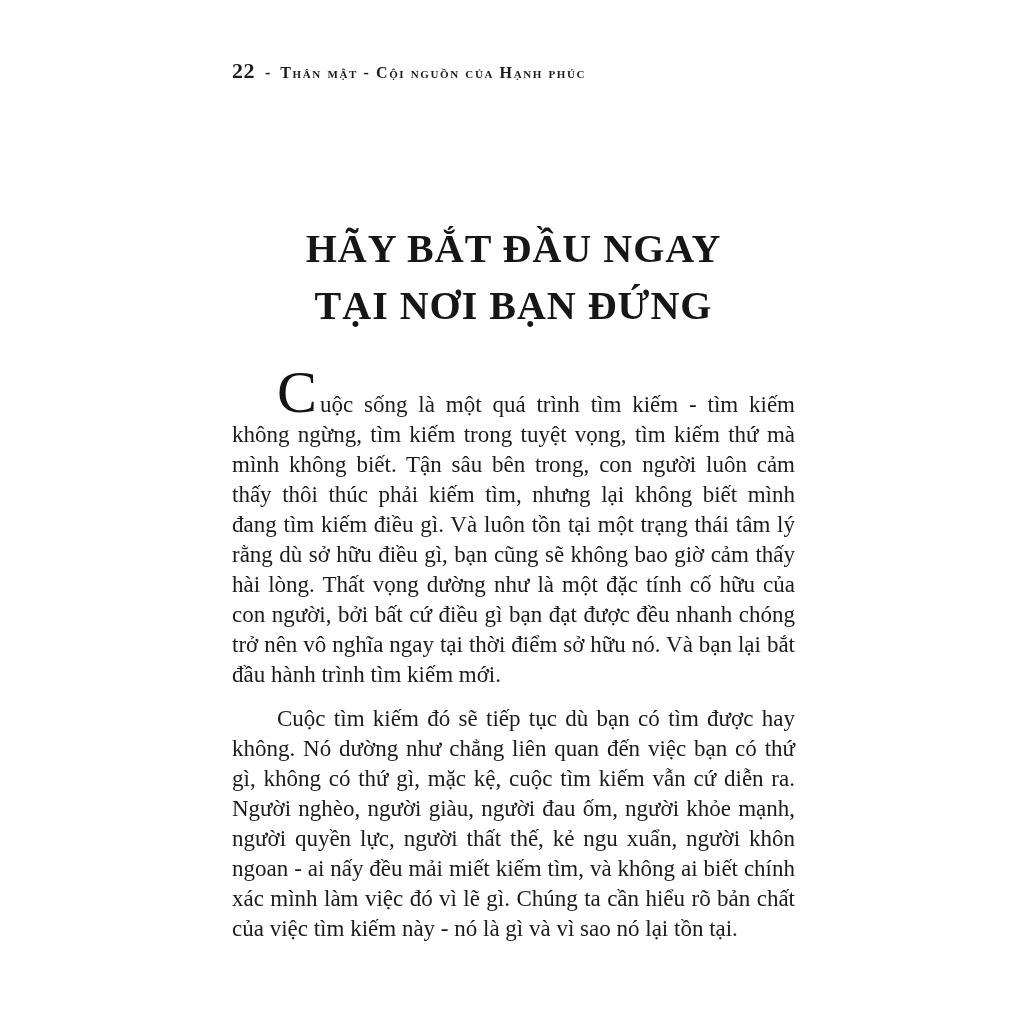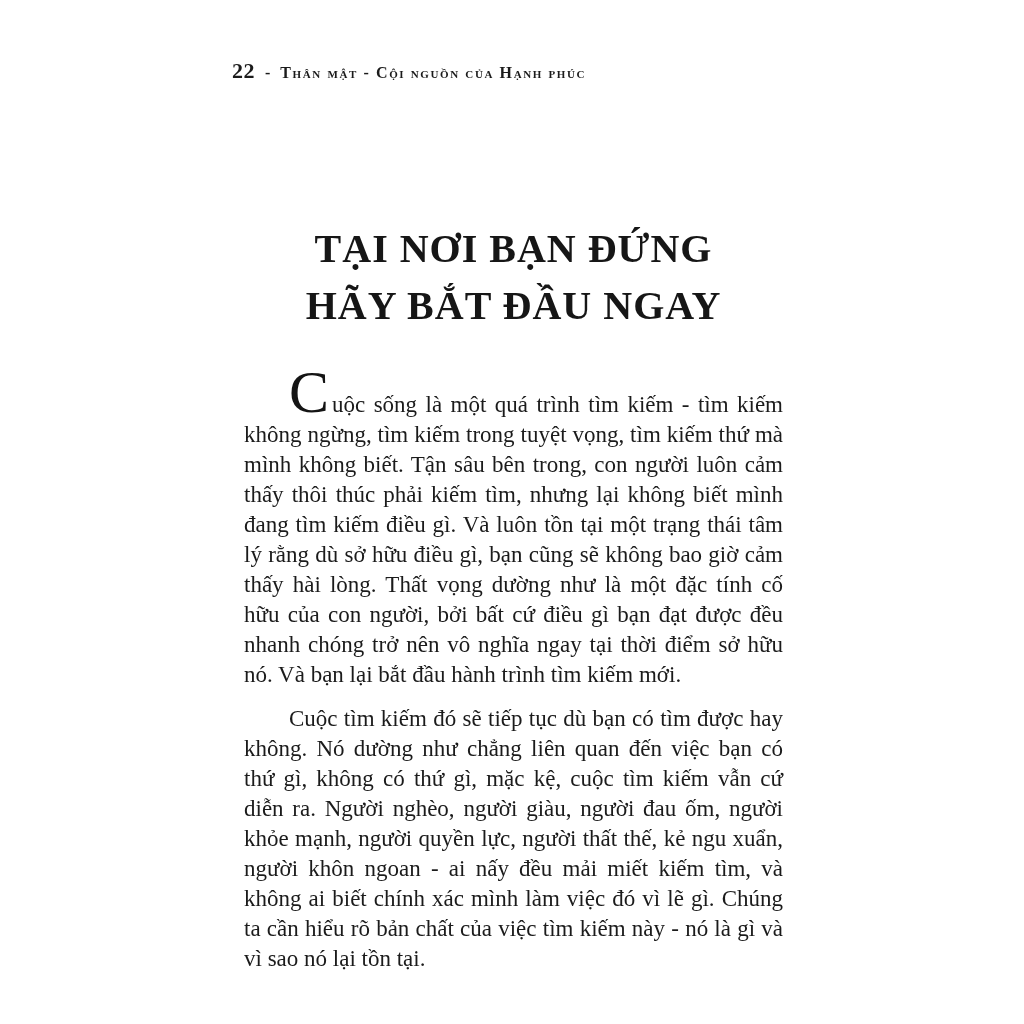--- a/index.html
+++ b/index.html
@@ -49,21 +49,21 @@
     color: #161616;
   }
   .body-text {
     margin-top: 10px;
   }
   .para {
     font-size: 23px;
     line-height: 30px;
     text-align: justify;
     text-indent: 45px;
-    margin: 12px;
+    margin: 0;
     color: #1b1b1b;
   }
   .para-1 {
     margin-top: 56px;
   }
   .para-2 {
     margin-top: 14px;
   }
   .drop-cap {
     font-size: 60px;
@@ -78,22 +78,22 @@
 
 <div class="page">
 
   <div class="running-header">
     <span class="page-number">22</span>
     <span class="header-sep">-</span>
     <span class="running-title">Thân mật - Cội nguồn của Hạnh phúc</span>
   </div>
 
   <div class="chapter-title">
+    <div>HÃY BẮT ĐẦU NGAY</div>
     <div>TẠI NƠI BẠN ĐỨNG</div>
-    <div>HÃY BẮT ĐẦU NGAY</div>
   </div>
 
   <div class="body-text">
 
     <p class="para para-1"><span class="drop-cap">C</span><span>uộc sống là một quá trình tìm kiếm - tìm kiếm không ngừng, tìm kiếm trong tuyệt vọng, tìm kiếm thứ mà mình không biết. Tận sâu bên trong, con người luôn cảm thấy thôi thúc phải kiếm tìm, nhưng lại không biết mình đang tìm kiếm điều gì. Và luôn tồn tại một trạng thái tâm lý rằng dù sở hữu điều gì, bạn cũng sẽ không bao giờ cảm thấy hài lòng. Thất vọng dường như là một đặc tính cố hữu của con người, bởi bất cứ điều gì bạn đạt được đều nhanh chóng trở nên vô nghĩa ngay tại thời điểm sở hữu nó. Và bạn lại bắt đầu hành trình tìm kiếm mới.</span></p>
 
     <p class="para para-2"><span>Cuộc tìm kiếm đó sẽ tiếp tục dù bạn có tìm được hay không. Nó dường như chẳng liên quan đến việc bạn có thứ gì, không có thứ gì, mặc kệ, cuộc tìm kiếm vẫn cứ diễn ra. Người nghèo, người giàu, người đau ốm, người khỏe mạnh, người quyền lực, người thất thế, kẻ ngu xuẩn, người khôn ngoan - ai nấy đều mải miết kiếm tìm, và không ai biết chính xác mình làm việc đó vì lẽ gì. Chúng ta cần hiểu rõ bản chất của việc tìm kiếm này - nó là gì và vì sao nó lại tồn tại.</span></p>
 
   </div>
 

